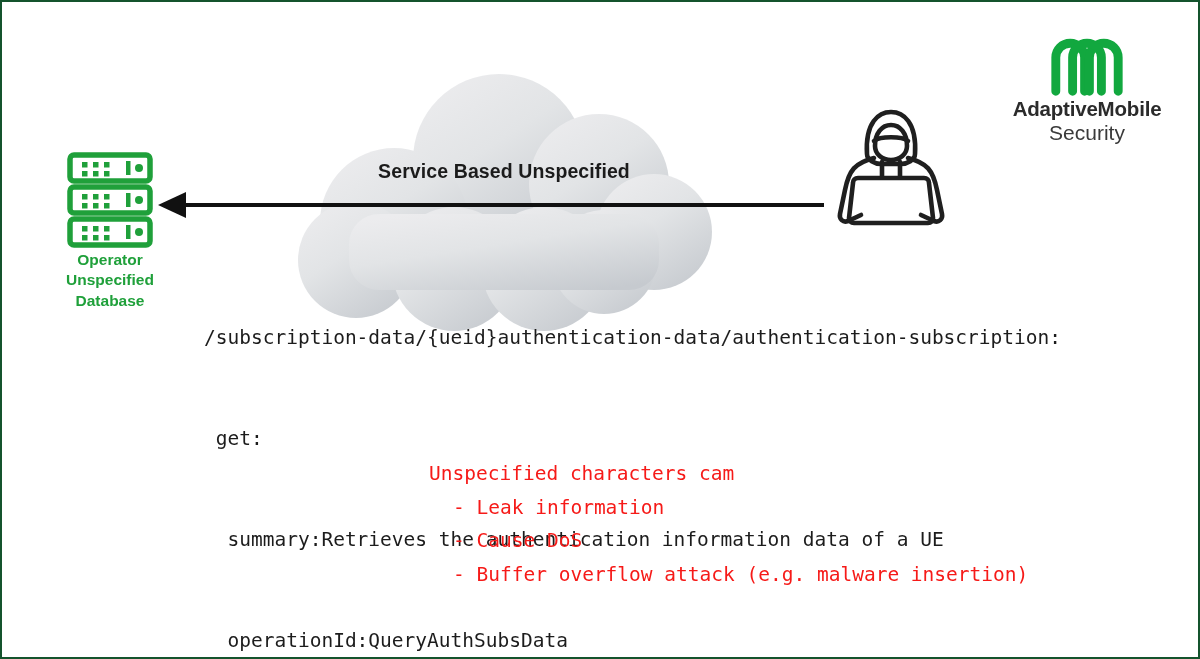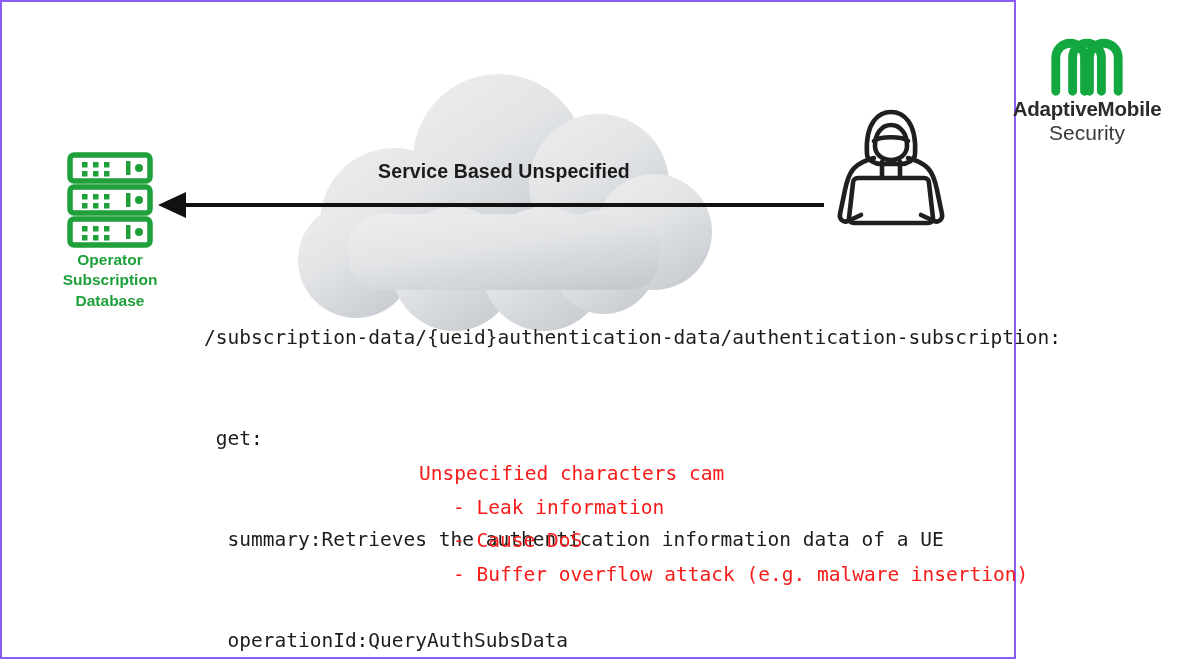--- a/index.html
+++ b/index.html
@@ -2,23 +2,23 @@
 <html><head>
 <meta charset="utf-8">
 <style>
   html,body{margin:0;padding:0;background:#ffffff;}
   body{
     font-family:"Liberation Sans", sans-serif;
     width:1200px;height:659px;overflow:hidden;
   }
   .page{
     position:relative;
-    width:1016px;height:659px;
+    width:1200px;height:659px;
     box-sizing:border-box;
-    border:2px solid #8b5cf6;
+    border:2px solid #14532d;
     background:#ffffff;
   }
 
   
   .logo{
     position:absolute;
     left:990px;top:22px;
     width:190px;height:130px;
     text-align:center;
   }
@@ -95,21 +95,21 @@
     font-family:"DejaVu Sans Mono","Liberation Mono",monospace;
     font-size:19.5px;
     line-height:33.6px;
     color:#1c1c1c;
     white-space:pre;
     letter-spacing:0px;
   }
   .code .ln{display:block;}
   .code-red{
     position:absolute;
-    left:192px;
+    left:202px;
     font-family:"DejaVu Sans Mono","Liberation Mono",monospace;
     font-size:19.5px;
     line-height:33.6px;
     color:#f61a18;
     white-space:pre;
   }
   .indent-22{padding-left:225px;}
   .indent-23{padding-left:225px;text-align:center;}
 </style>
 </head>
@@ -188,21 +188,21 @@
           <rect x="40" y="76" width="5.5" height="5.5"></rect>
         <rect x="18" y="85" width="5.5" height="5.5"></rect>
           <rect x="29" y="85" width="5.5" height="5.5"></rect>
           <rect x="40" y="85" width="5.5" height="5.5"></rect>
         <rect x="62" y="75" width="4.5" height="14"></rect>
           <circle cx="75" cy="82" r="4"></circle>
       </g>
     </svg>
     <div class="db-label">
       <div>Operator</div>
-      <div>Subscription</div>
+      <div>Unspecified</div>
       <div>Database</div>
     </div>
   </div>
 
   <svg class="hacker" viewBox="0 0 128 130">
     <g fill="none" stroke="#1f1f1f" stroke-width="4.6" stroke-linejoin="round" stroke-linecap="round">
 
       <path d="M40 48 C38 16 52 6 64 6 C76 6 90 16 88 48 C88 54 80 58 74 58 L54 58 C48 58 40 54 40 48 Z"></path>
 
       <path d="M48 40 C48 27 55 19 64 19 C73 19 80 27 80 40 C80 48 73 54 64 54 C55 54 48 48 48 40 Z"></path>

